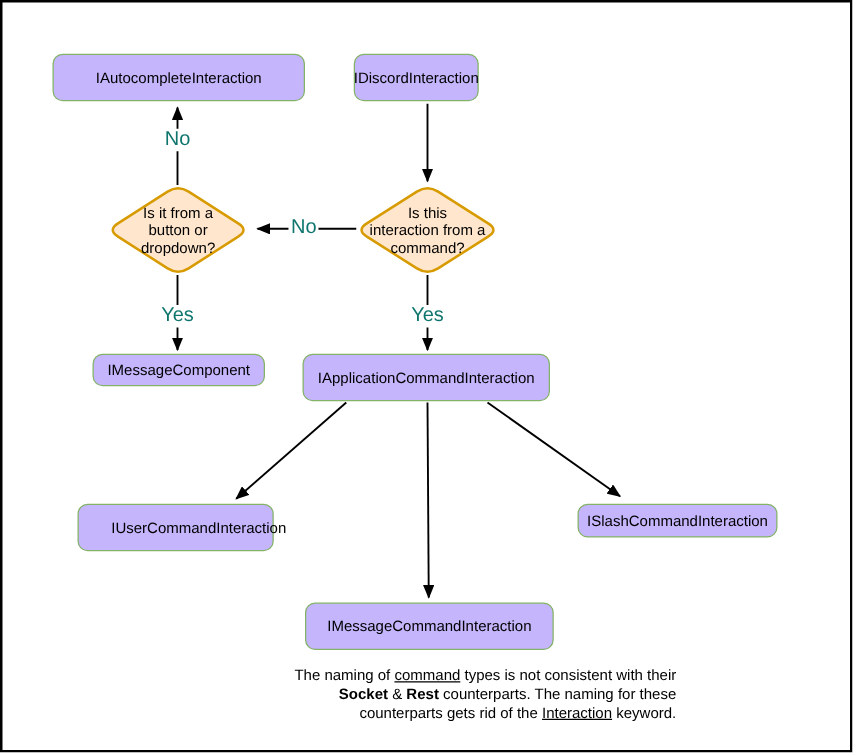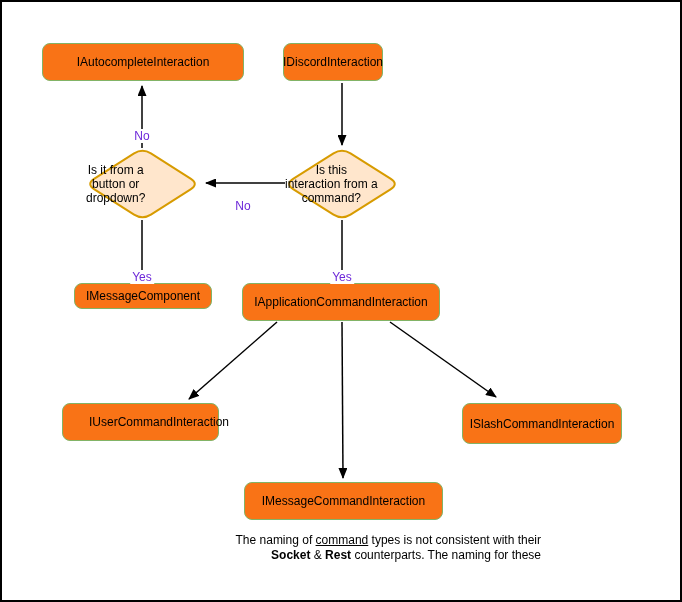--- a/index.html
+++ b/index.html
@@ -8,46 +8,46 @@
     width:682px;height:602px;
     box-sizing:border-box;
     border:2px solid #000;
     background:#fff;
     font-family:"Liberation Sans",sans-serif;
     overflow:hidden;
   }
   .edges{position:absolute;left:0;top:0;width:682px;height:602px;}
   .node{position:absolute;box-sizing:border-box;color:#000;font-size:12px;}
   .box{
-    background:#f97316;
+    background:#c4b5fd;
     border:1.5px solid #82b366;
     border-radius:8px;
     display:flex;align-items:center;justify-content:center;
     text-align:center;
   }
   .diamond{
-    display:flex;align-items:center;justify-content:flex-start;
+    display:flex;align-items:center;justify-content:center;
     text-align:center;
   }
   .diamond svg{position:absolute;left:0;top:0;width:100%;height:100%;overflow:visible;}
   .dlabel{position:relative;white-space:pre-line;line-height:1.18;}
   .edge-label{
     position:absolute;
     transform:translate(-50%,-50%);
     background:#fff;
     padding:0 2px;
-    font-size:12px;color:#6d28d9;margin-top:24px;
+    font-size:16px;color:#0f766e;
   }
   
   .n-autocomplete{left:40px;top:41px;width:202px;height:38px;}
   .n-discord{left:281px;top:41px;width:100px;height:38px;}
   .n-msgcomp{left:72px;top:281px;width:138px;height:26px;}
   .n-appcmd{left:240px;top:281px;width:198px;height:38px;text-align:right;}
   .n-usercmd{left:60px;top:401px;width:157px;height:38px;padding-left:37px;}
-  .n-slashcmd{left:460px;top:401px;width:160px;height:41px;}
+  .n-slashcmd{left:460px;top:401px;width:160px;height:27px;}
   .n-msgcmd{left:242px;top:480px;width:199px;height:38px;}
   .n-diamond-left{left:84px;top:146px;width:113px;height:72px;}
   .n-diamond-right{left:283px;top:146px;width:114px;height:72px;}
   
   .l-no-top{left:140px;top:110px;}
   .l-no-mid{left:241px;top:180px;}
   .l-yes-left{left:140px;top:251px;}
   .l-yes-right{left:340px;top:251px;}
   .note{
     position:absolute;left:153px;top:531px;width:386px;
@@ -122,15 +122,16 @@
   </div>
 
   <div class="edge-label l-no-top">No</div>
   <div class="edge-label l-no-mid">No</div>
   <div class="edge-label l-yes-left">Yes</div>
   <div class="edge-label l-yes-right">Yes</div>
 
   <div class="note">
     <div class="note-line"><span>The naming of </span><u>command</u><span> types is not consistent with their</span></div>
     <div class="note-line"><b>Socket</b><span> &amp; </span><b>Rest</b><span> counterparts. The naming for these</span></div>
+    <div class="note-line"><span>counterparts gets rid of the </span><u>Interaction</u><span> keyword.</span></div>
   </div>
 
 </div>
 
 </body></html>

